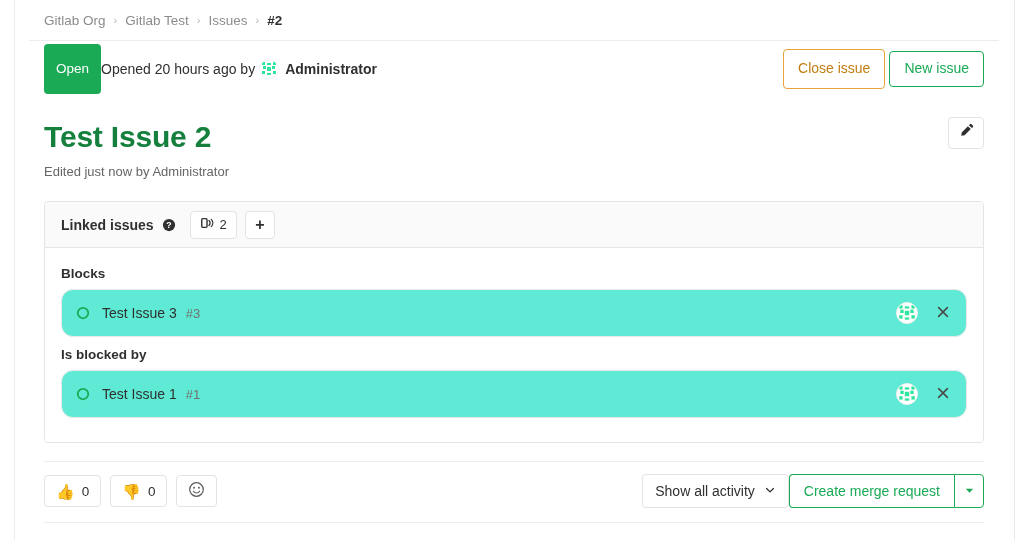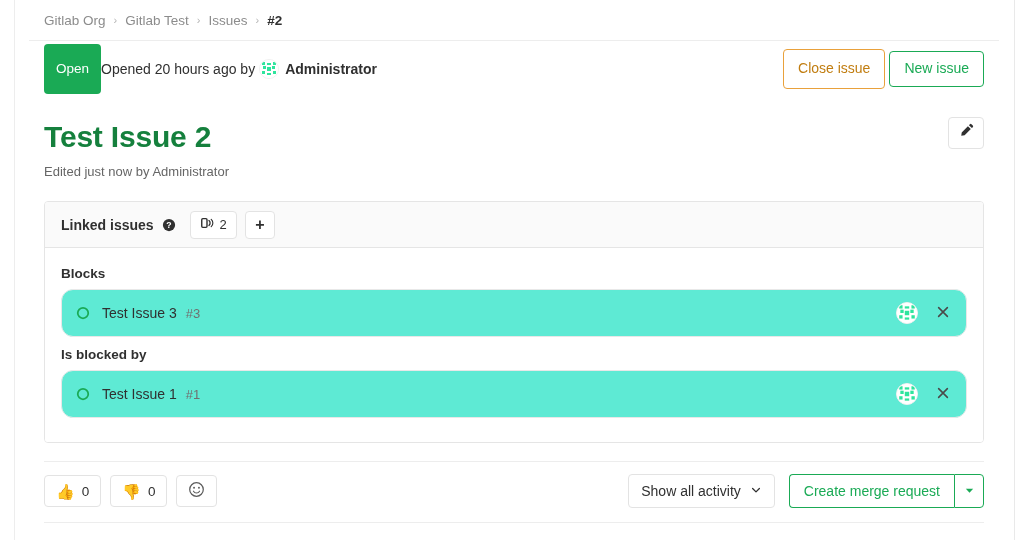--- a/index.html
+++ b/index.html
@@ -192,21 +192,21 @@
     margin-right: 9px;
   }
   .emoji { font-size: 15px; line-height: 1; }
   .btn-activity {
     display: inline-flex; align-items: center; gap: 9px;
     height: 34px; padding: 0 12px;
     border: 1px solid #e3e3e3; border-radius: 4px;
     background: #fff; cursor: pointer;
     font-size: 14px; color: #303030;
   }
-  .split-group { display: flex; margin-left: 14px; }
+  .split-group { display: flex; }
   .btn-mr {
     height: 34px; padding: 0 14px;
     border: 1px solid #1aaa55; border-right: none;
     border-radius: 4px 0 0 4px;
     background: #fff; color: #1aaa55;
     font-size: 14px; cursor: pointer;
   }
   .btn-mr-caret {
     width: 30px; height: 34px;
     border: 1px solid #1aaa55;

